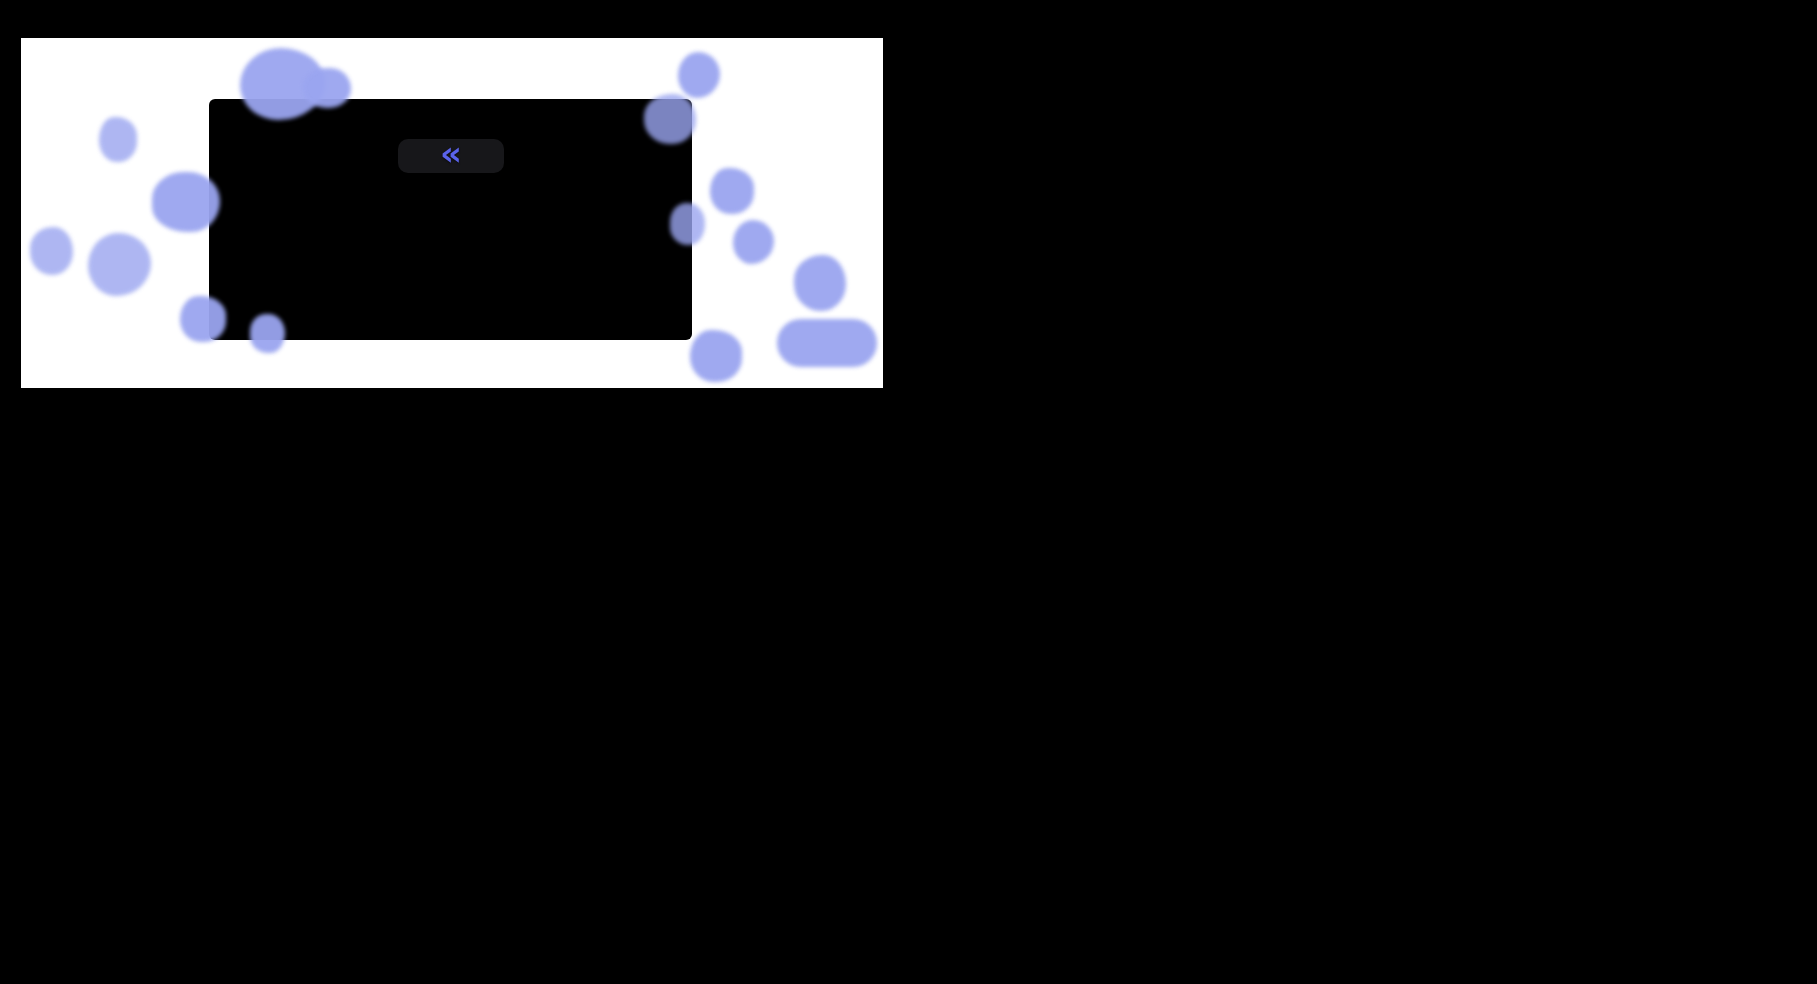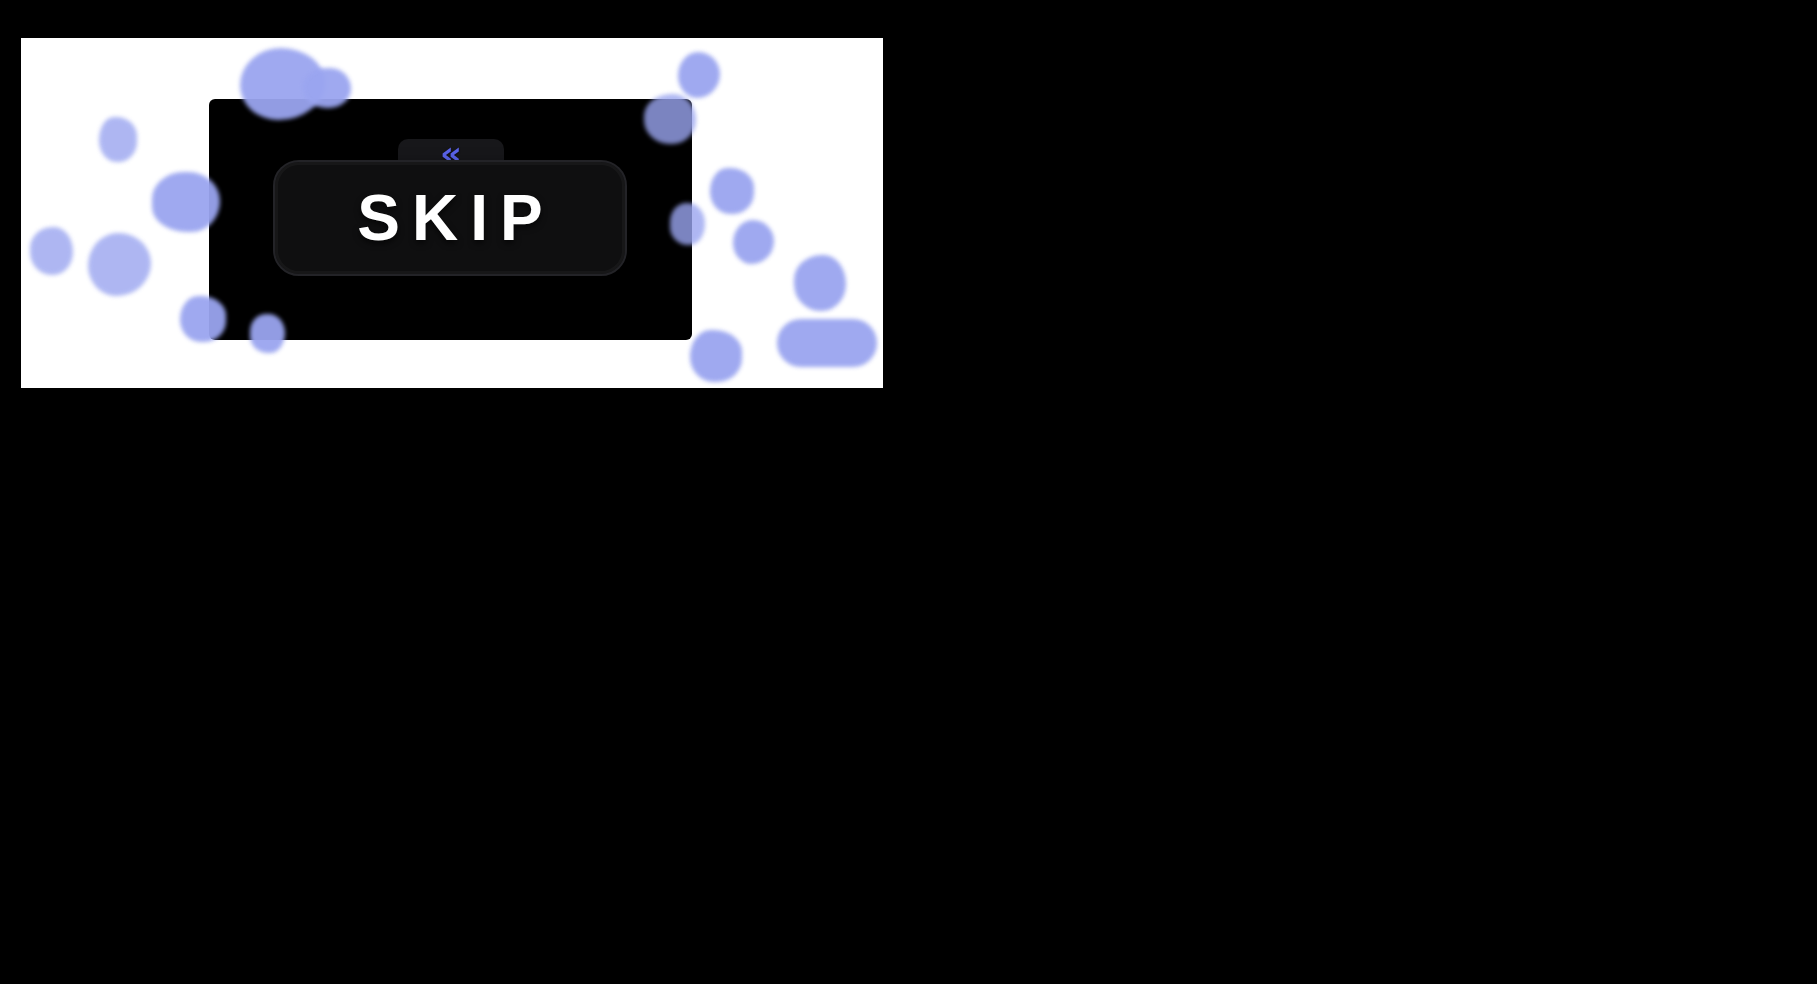--- a/index.html
+++ b/index.html
@@ -104,23 +104,20 @@
 <body>
 
 <div class="stage">
 
   <div class="ad-panel">
 
     <div class="skip-overlay">
       <div class="chevron-pill">
         <span class="chevron-glyph">«</span>
       </div>
-      <button class="skip-btn">
-        <span class="skip-label">SKIP</span>
-      </button>
     </div>
 
     <div class="blob r1" style="left:219px; top:10px;  width:85px;  height:72px;"></div>
     <div class="blob r2" style="left:282px; top:30px;  width:48px;  height:40px;"></div>
     <div class="blob r3 soft" style="left:78px;  top:79px;  width:38px;  height:45px;"></div>
     <div class="blob r4" style="left:131px; top:134px; width:68px;  height:60px;"></div>
     <div class="blob r2 soft" style="left:9px;   top:189px; width:43px;  height:48px;"></div>
     <div class="blob r1 soft" style="left:67px;  top:195px; width:63px;  height:63px;"></div>
     <div class="blob r3" style="left:159px; top:258px; width:46px;  height:46px;"></div>
     <div class="blob r4" style="left:229px; top:276px; width:35px;  height:39px;"></div>

